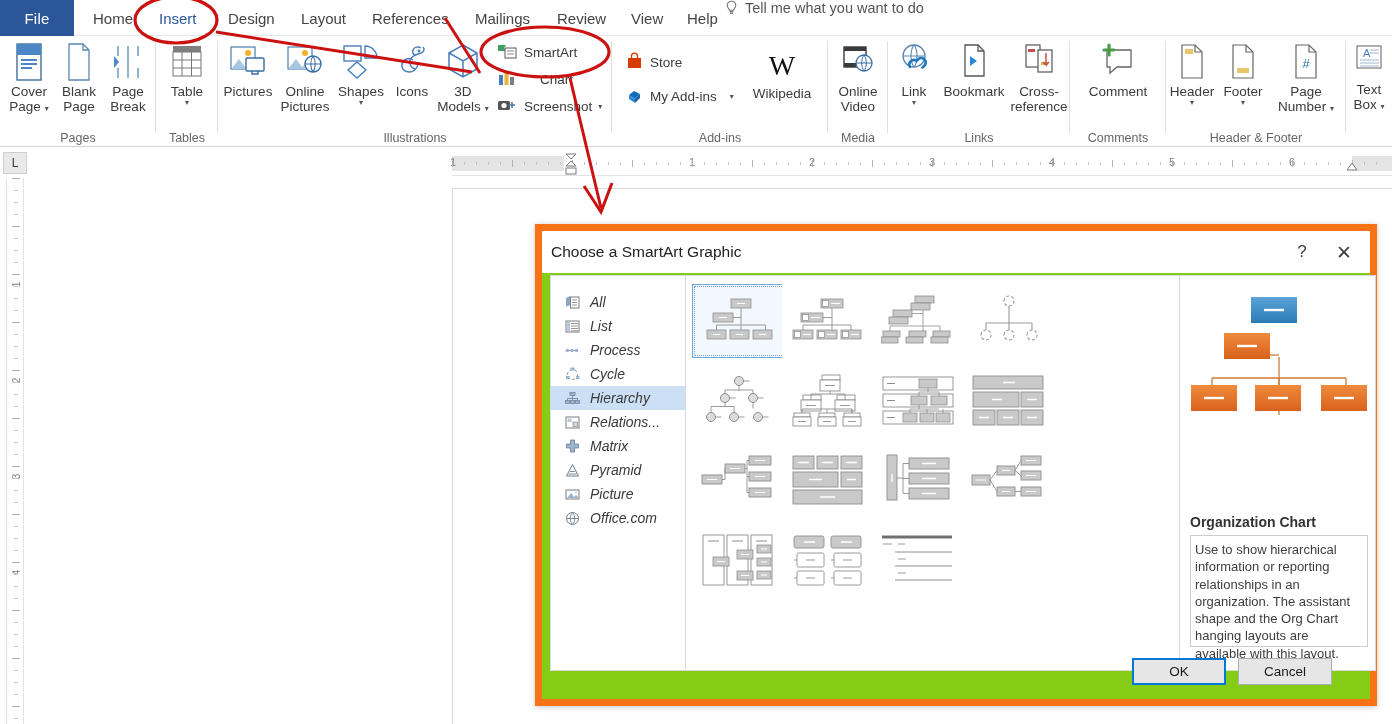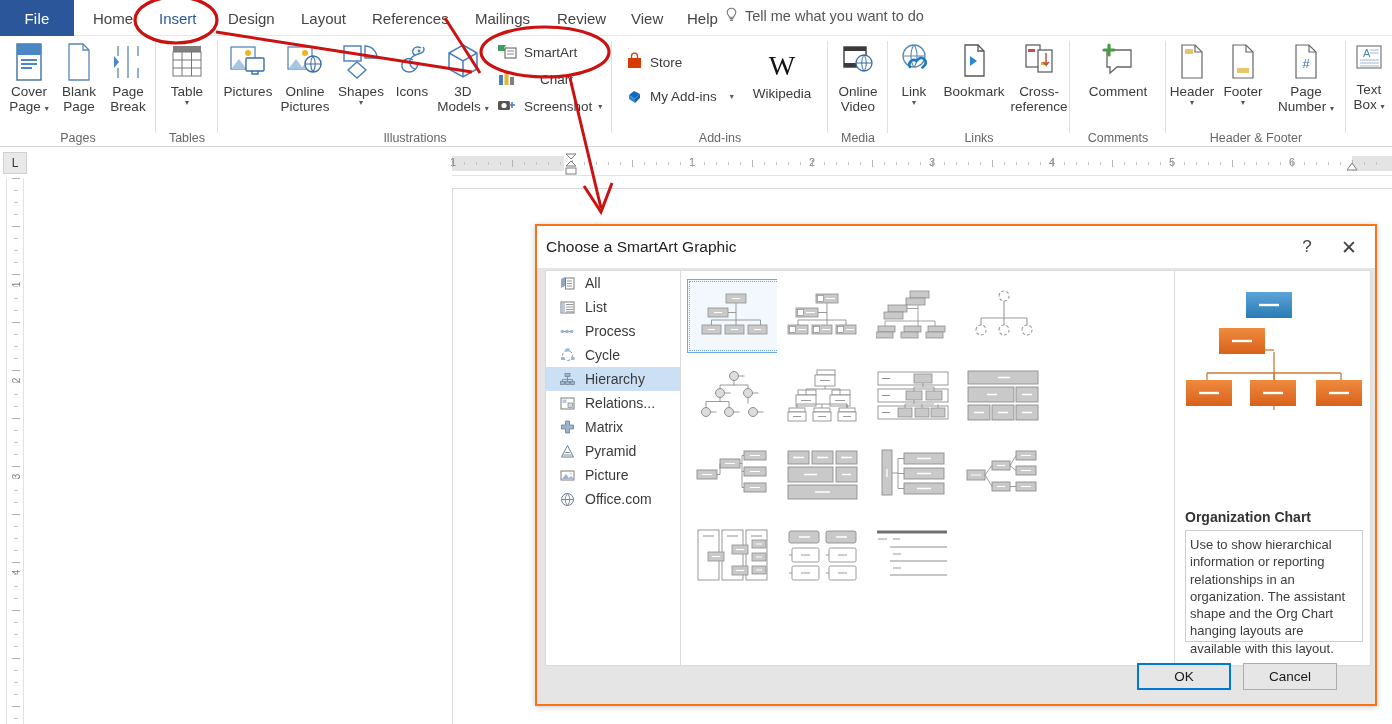--- a/index.html
+++ b/index.html
@@ -20,21 +20,21 @@
     position:absolute; left:0; top:0; width:74px; height:36px;
     background:#2b579a; color:#fff; font-size:15px;
     display:flex; align-items:center; justify-content:center;
     letter-spacing:.2px;
   }
   .rtab {
     position:absolute; top:0; height:36px; display:flex; align-items:center;
     font-size:15px; color:#444; padding:0 9px; white-space:nowrap;
   }
   .rtab.active { color:#2b579a; }
-  #tellme { position:absolute; top:0; height:32px; display:flex; align-items:center; gap:7px; font-size:14.5px; color:#555; }
+  #tellme { position:absolute; top:0; height:32px; display:flex; gap:7px; font-size:14.5px; color:#555; }
 
   #ribbon-body { position:absolute; left:0; top:36px; width:1392px; height:111px; background:#fff; border-bottom:1px solid #d4d4d4; }
   .rgroup { position:absolute; top:0; height:111px; }
   .rgroup .glabel {
     position:absolute; bottom:2px; left:0; width:100%;
     text-align:center; font-size:12.5px; color:#666;
   }
   .rgroup .gsep { position:absolute; right:0; top:5px; width:1px; height:92px; background:#e0e0e0;}
   .ritem {
     position:absolute; display:flex; flex-direction:column; align-items:center;
@@ -75,40 +75,40 @@
     position:absolute; left:452px; top:188px; width:940px; height:536px;
     background:#fff; border-left:1px solid #d9d9d9; border-top:1px solid #d9d9d9;
   }
 
   
   #annot { position:absolute; left:0; top:0; width:1392px; height:724px; pointer-events:none; }
 
   
   #dialog {
     position:absolute; left:535px; top:224px; width:842px; height:482px;
-    background:#e5e5e5; border:2px solid #f97316;
+    background:#84cc16; border:7px solid #f97316;
     box-shadow:0 1px 6px rgba(0,0,0,.22);
   }
   #dlg-title {
     position:absolute; left:0; top:0; width:100%; height:42px; background:#fff;
     display:flex; align-items:center; padding-left:9px; font-size:15.5px; color:#222;
   }
   #dlg-help, #dlg-close {
     position:absolute; top:0; height:42px; width:40px;
     display:flex; align-items:center; justify-content:center;
     font-size:17px; color:#444;
   }
   #dlg-help { right:48px; }
   #dlg-close { right:6px; font-size:19px; }
 
   #dlg-body {
     position:absolute; left:8px; top:44px; width:826px; height:396px;
     background:#fff; border:1px solid #dadada; display:flex;
   }
-  #cat-panel { width:135px; height:100%; border-right:1px solid #dadada; background:#fff;}
+  #cat-panel { width:135px; height:100%; border-right:1px solid #dadada; padding-top:14px; background:#fff;font-style:italic;}
   .cat-item {
     height:24px; display:flex; align-items:center; gap:10px;
     padding-left:13px; font-size:14px; color:#3a3a3a;
   }
   .cat-item.sel { background:#cce0f5; }
   .cat-icon { width:16px; height:16px; flex:0 0 16px; display:flex; align-items:center; justify-content:center; }
 
   #gallery { flex:1; height:100%; position:relative; padding:10px 0 0 6px; background:#fff; overflow:hidden;}
   .thumb {
     position:absolute; width:94px; height:74px;

